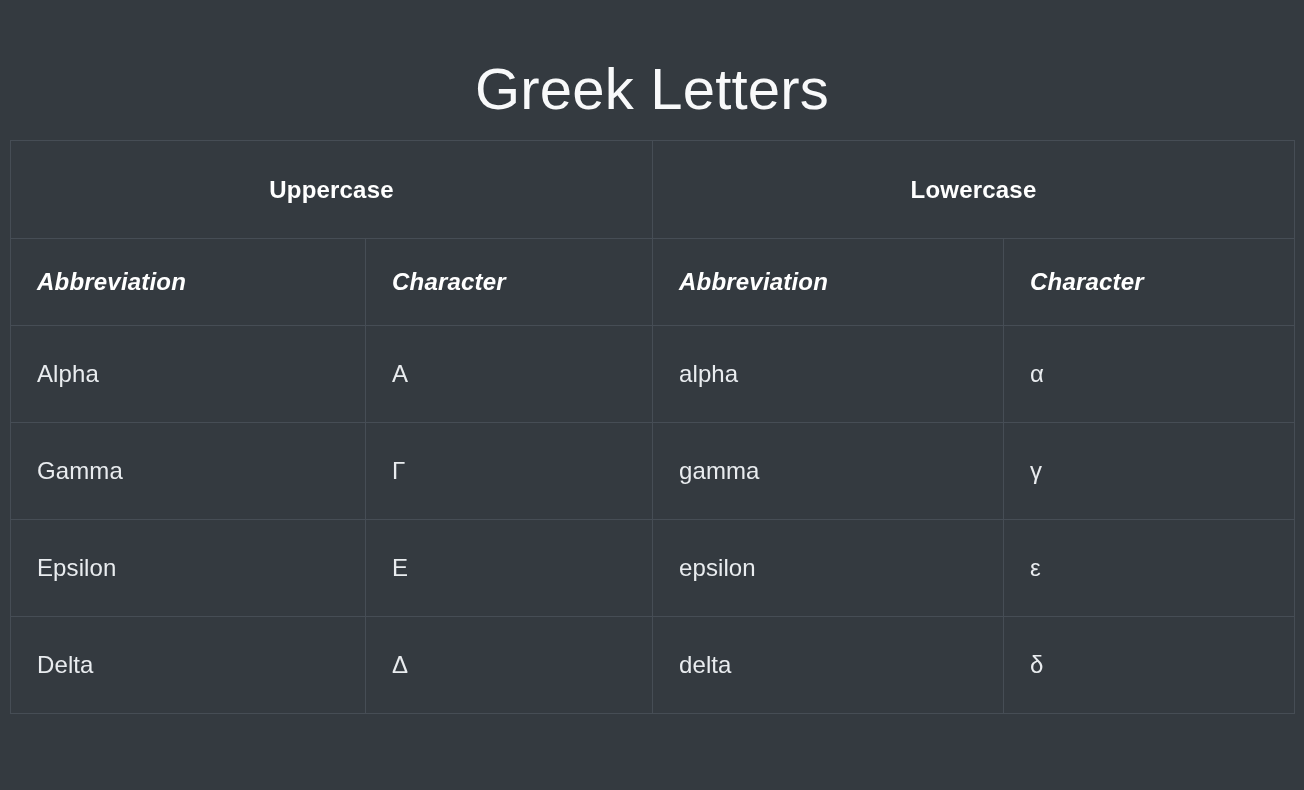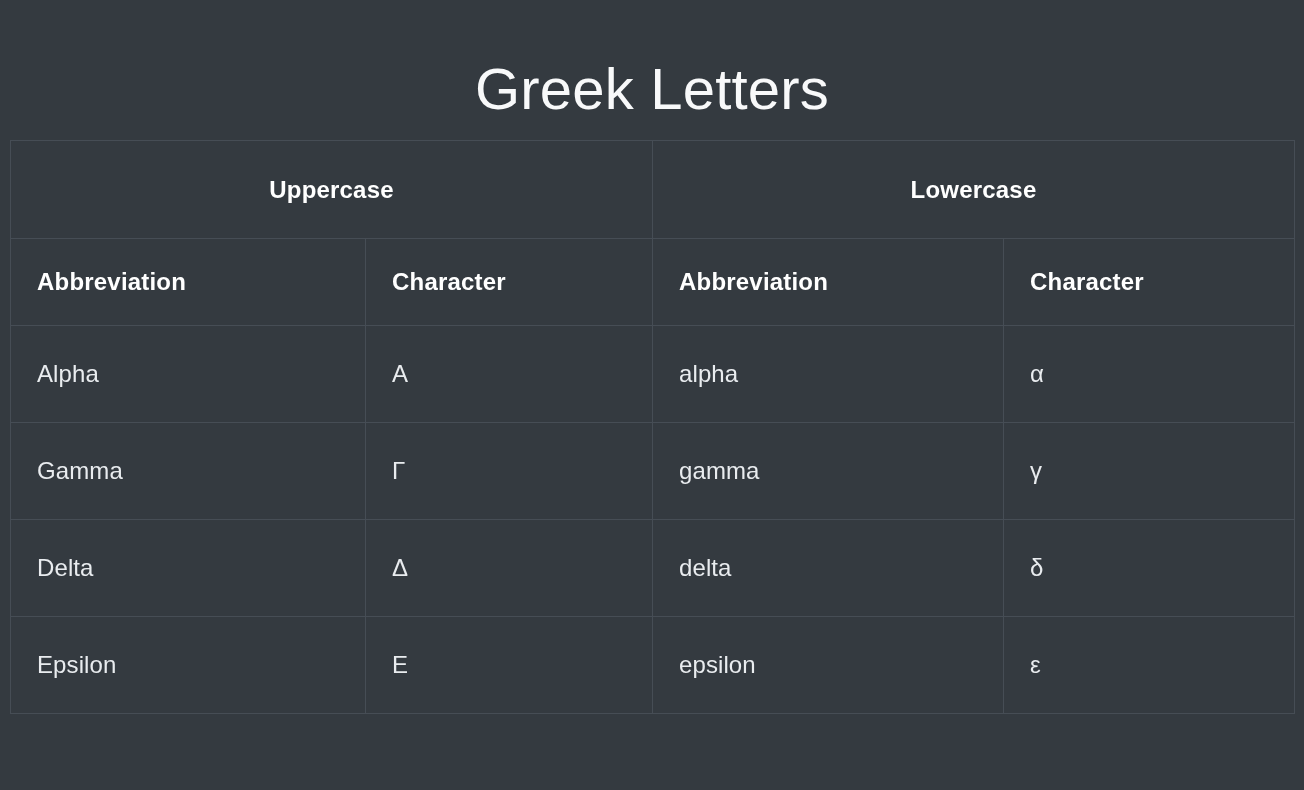--- a/index.html
+++ b/index.html
@@ -68,20 +68,21 @@
     letter-spacing: 0.2px;
   }
 
   tr.sub-header th {
     height: 87px;
     text-align: left;
     font-size: 24px;
     font-weight: bold;
     color: #ffffff;
     letter-spacing: 0.2px;
+    font-style: italic;
   }
 
   tr.data-row td {
     height: 97px;
     text-align: left;
     font-size: 24px;
     font-weight: normal;
     color: #e9ecef;
     letter-spacing: 0.1px;
   }
@@ -125,28 +126,28 @@
           <td>alpha</td>
           <td class="greek-char">α</td>
         </tr>
         <tr class="data-row">
           <td>Gamma</td>
           <td class="greek-char">Γ</td>
           <td>gamma</td>
           <td class="greek-char">γ</td>
         </tr>
         <tr class="data-row">
+          <td>Epsilon</td>
+          <td class="greek-char">Ε</td>
+          <td>epsilon</td>
+          <td class="greek-char">ε</td>
+        </tr>
+        <tr class="data-row">
           <td>Delta</td>
           <td class="greek-char">Δ</td>
           <td>delta</td>
           <td class="greek-char">δ</td>
-        </tr>
-        <tr class="data-row">
-          <td>Epsilon</td>
-          <td class="greek-char">Ε</td>
-          <td>epsilon</td>
-          <td class="greek-char">ε</td>
         </tr>
       </tbody>
     </table>
   </div>
 
 </div>
 
 </body></html>

